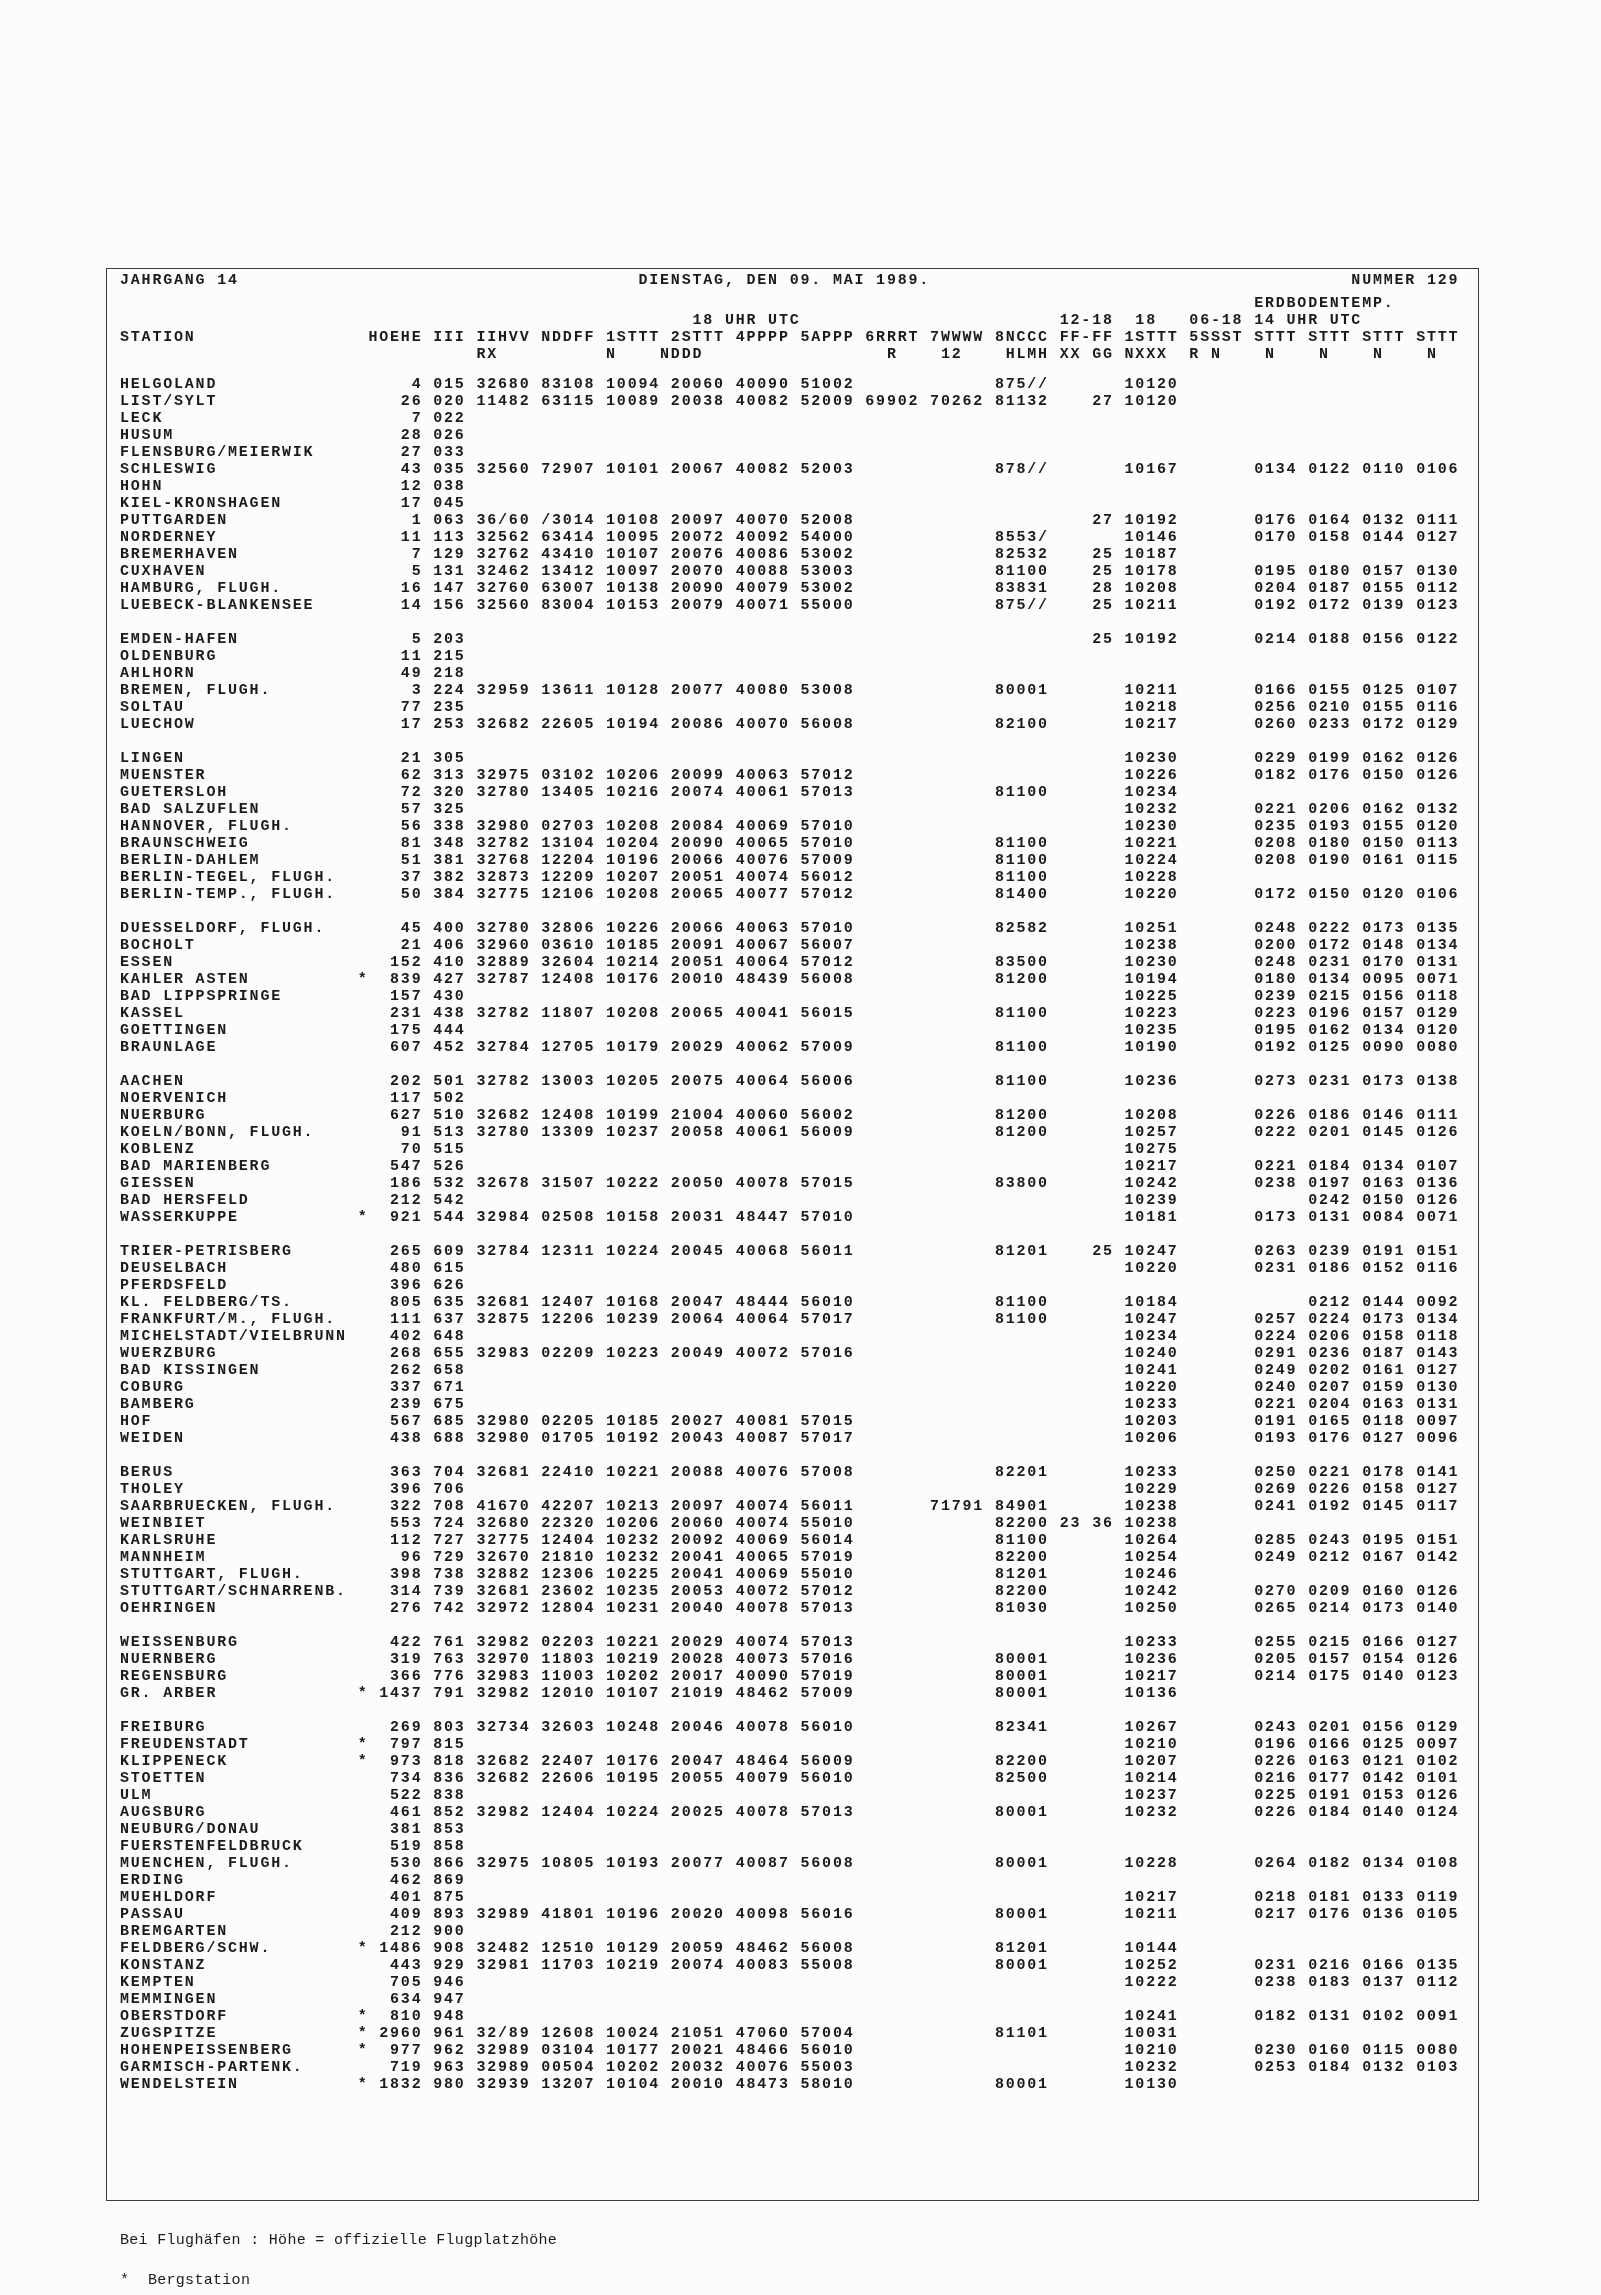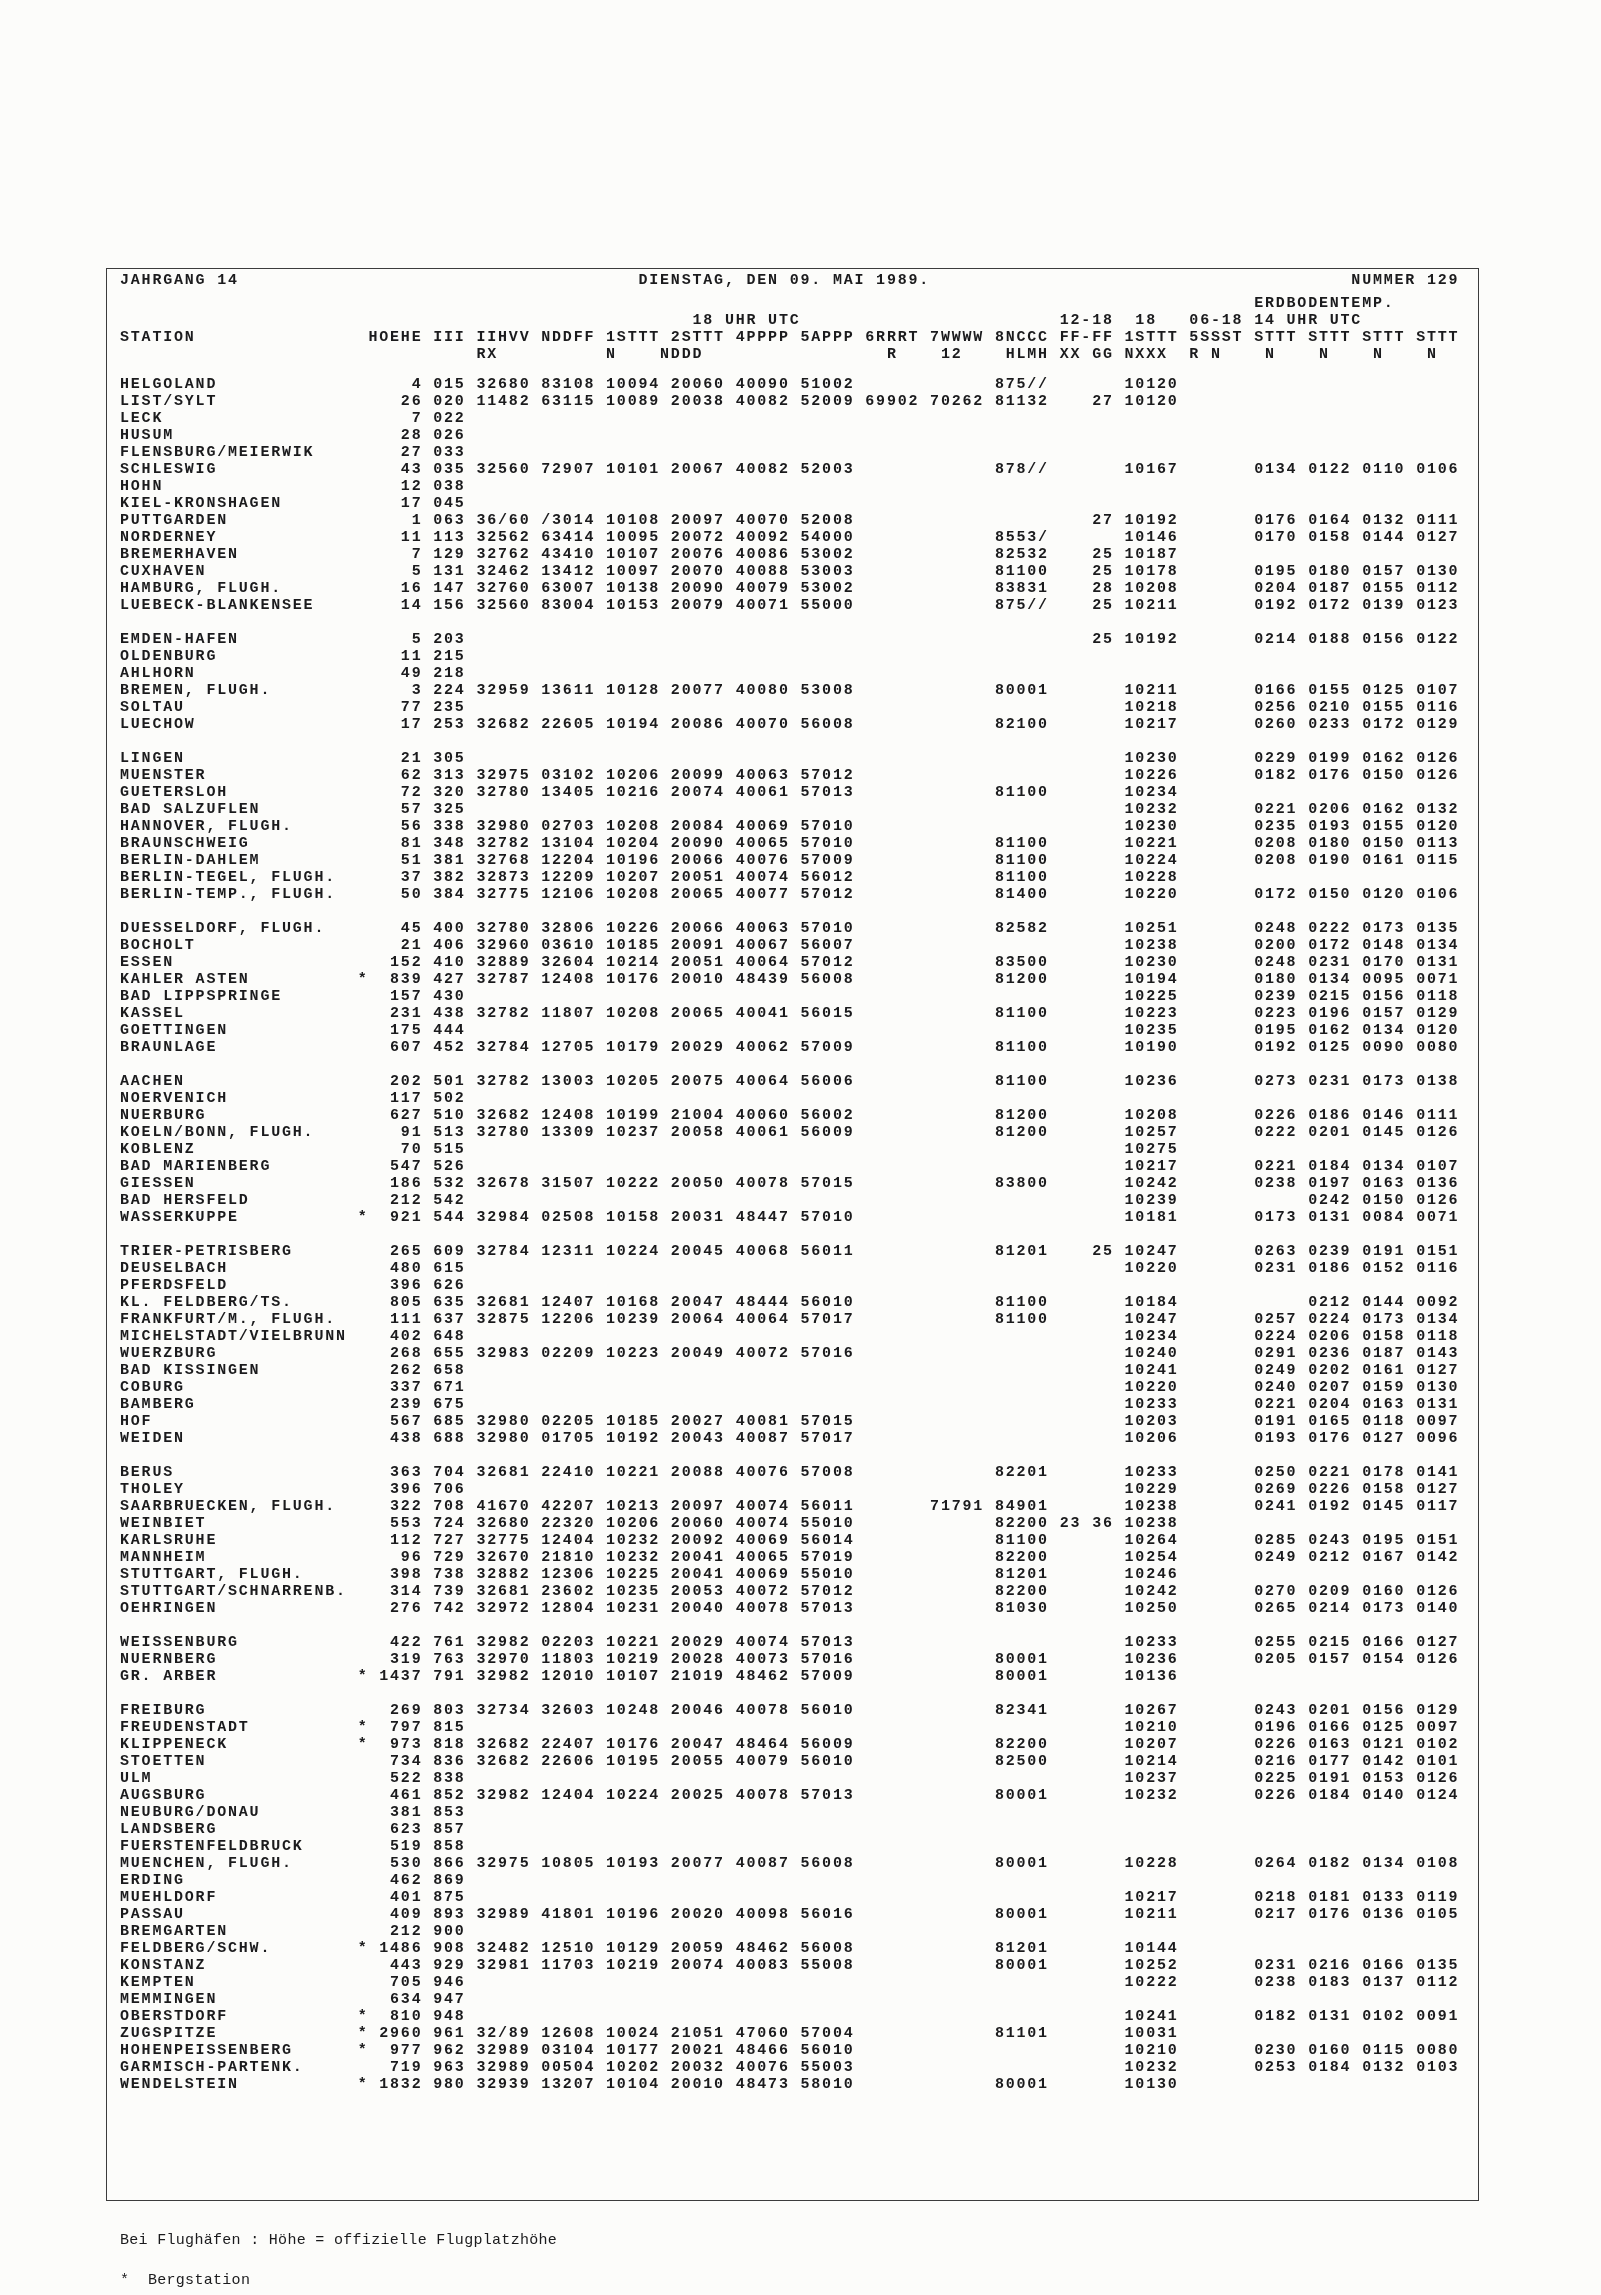--- a/index.html
+++ b/index.html
@@ -127,30 +127,30 @@
         <div class="ln">SAARBRUECKEN, FLUGH.     322 708 41670 42207 10213 20097 40074 56011       71791 84901       10238       0241 0192 0145 0117</div>
         <div class="ln">WEINBIET                 553 724 32680 22320 10206 20060 40074 55010             82200 23 36 10238</div>
         <div class="ln">KARLSRUHE                112 727 32775 12404 10232 20092 40069 56014             81100       10264       0285 0243 0195 0151</div>
         <div class="ln">MANNHEIM                  96 729 32670 21810 10232 20041 40065 57019             82200       10254       0249 0212 0167 0142</div>
         <div class="ln">STUTTGART, FLUGH.        398 738 32882 12306 10225 20041 40069 55010             81201       10246</div>
         <div class="ln">STUTTGART/SCHNARRENB.    314 739 32681 23602 10235 20053 40072 57012             82200       10242       0270 0209 0160 0126</div>
         <div class="ln">OEHRINGEN                276 742 32972 12804 10231 20040 40078 57013             81030       10250       0265 0214 0173 0140</div>
         <div class="ln"></div>
         <div class="ln">WEISSENBURG              422 761 32982 02203 10221 20029 40074 57013                         10233       0255 0215 0166 0127</div>
         <div class="ln">NUERNBERG                319 763 32970 11803 10219 20028 40073 57016             80001       10236       0205 0157 0154 0126</div>
+        <div class="ln">REGENSBURG               366 776 32983 11003 10202 20017 40090 57019             80001       10217       0214 0175 0140 0123</div>
         <div class="ln">GR. ARBER             * 1437 791 32982 12010 10107 21019 48462 57009             80001       10136</div>
         <div class="ln"></div>
         <div class="ln">FREIBURG                 269 803 32734 32603 10248 20046 40078 56010             82341       10267       0243 0201 0156 0129</div>
         <div class="ln">FREUDENSTADT          *  797 815                                                             10210       0196 0166 0125 0097</div>
         <div class="ln">KLIPPENECK            *  973 818 32682 22407 10176 20047 48464 56009             82200       10207       0226 0163 0121 0102</div>
         <div class="ln">STOETTEN                 734 836 32682 22606 10195 20055 40079 56010             82500       10214       0216 0177 0142 0101</div>
         <div class="ln">ULM                      522 838                                                             10237       0225 0191 0153 0126</div>
         <div class="ln">AUGSBURG                 461 852 32982 12404 10224 20025 40078 57013             80001       10232       0226 0184 0140 0124</div>
         <div class="ln">NEUBURG/DONAU            381 853</div>
-        <div class="ln">LANDSBERG                623 857</div>
         <div class="ln">FUERSTENFELDBRUCK        519 858</div>
         <div class="ln">MUENCHEN, FLUGH.         530 866 32975 10805 10193 20077 40087 56008             80001       10228       0264 0182 0134 0108</div>
         <div class="ln">ERDING                   462 869</div>
         <div class="ln">MUEHLDORF                401 875                                                             10217       0218 0181 0133 0119</div>
         <div class="ln">PASSAU                   409 893 32989 41801 10196 20020 40098 56016             80001       10211       0217 0176 0136 0105</div>
         <div class="ln">BREMGARTEN               212 900</div>
         <div class="ln">FELDBERG/SCHW.        * 1486 908 32482 12510 10129 20059 48462 56008             81201       10144</div>
         <div class="ln">KONSTANZ                 443 929 32981 11703 10219 20074 40083 55008             80001       10252       0231 0216 0166 0135</div>
         <div class="ln">KEMPTEN                  705 946                                                             10222       0238 0183 0137 0112</div>
         <div class="ln">MEMMINGEN                634 947</div>

